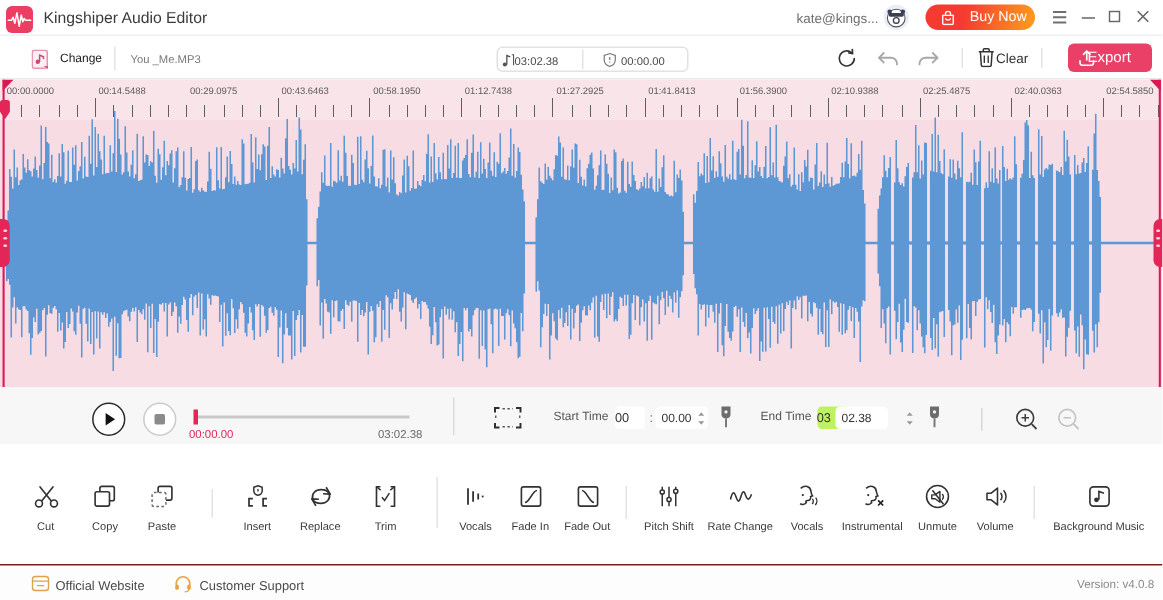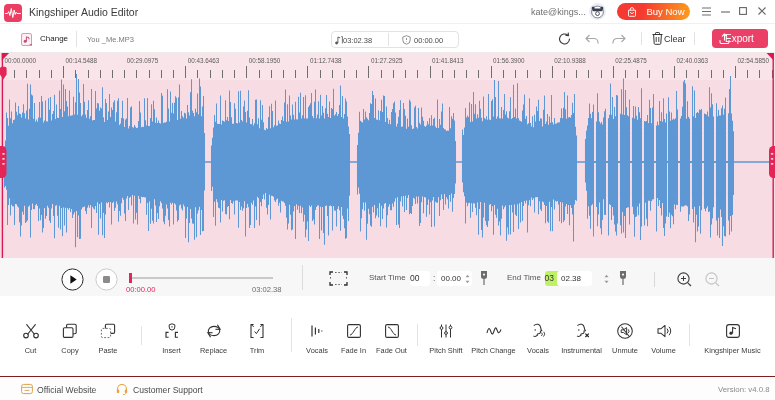--- a/index.html
+++ b/index.html
@@ -277,21 +277,21 @@
 <path d="M4.5 2.5v13M9 2.5v13M13.5 2.5v13" stroke="#323232" stroke-width="1"></path>
 <path d="M3 6.2h3M7.5 10.5h3M12 5h3" stroke="#323232" stroke-width="0"></path>
 <circle cx="4.5" cy="6" r="1.4" fill="#fff" stroke="#323232" stroke-width="1"></circle>
 <circle cx="9" cy="11" r="1.4" fill="#fff" stroke="#323232" stroke-width="1"></circle>
 <circle cx="13.5" cy="5.5" r="1.4" fill="#fff" stroke="#323232" stroke-width="1"></circle>
 </svg>
       <div class="ilabel" style="left:446px;top:50px">Pitch Shift</div>
       <svg class="abs" style="left:484.5px;top:26px" width="18" height="18" viewBox="0 0 18 18">
 <path d="M2 11 C3.2 5.5 4.4 5.5 5.6 9 C6.8 12.5 7.6 13.5 8.8 9.5 C10 5.5 10.8 4.5 12 8 C13.2 11.5 14.4 12 16 7.5" stroke="#323232" fill="none" stroke-width="1.05"></path>
 </svg>
-      <div class="ilabel" style="left:493.5px;top:50px">Pitch Change</div>
+      <div class="ilabel" style="left:493.5px;top:50px">Rate Change</div>
       <svg class="abs" style="left:529px;top:26px" width="18" height="18" viewBox="0 0 18 18">
 <path d="M4.8 3.6 C7.6 1 11.2 2.2 11.6 5.4 C11.8 6.8 12.2 7.9 12.7 8.6 L11.4 9 C11.9 10.8 10.7 11.8 9.3 11.7 C8.3 11.65 7.9 12.4 8.5 13.2 C7.3 14.4 5.4 14.6 4.4 13.8" stroke="#323232" fill="none" stroke-width="1.05"></path>
 <circle cx="6.2" cy="8" r="0.75" fill="#323232"></circle>
 <path d="M12.4 14 a2.4 2.4 0 0 0 0.2 -3.4" stroke="#323232" fill="none" stroke-width="0.9"></path>
 <path d="M14.5 14.6 a3.6 3.6 0 0 0 0.3 -4.8" stroke="#323232" fill="none" stroke-width="0.9"></path>
 </svg>
       <div class="ilabel" style="left:538px;top:50px">Vocals</div>
       <svg class="abs" style="left:572.5px;top:26px" width="18" height="18" viewBox="0 0 18 18">
 <path d="M4.4 3.6 C7.2 1 10.8 2.2 11.2 5.4 C11.4 6.8 11.8 7.9 12.3 8.6 L11 9 C11.5 10.8 10.3 11.8 8.9 11.7 C7.9 11.65 7.5 12.4 8.1 13.2 C6.9 14.4 5 14.6 4 13.8" stroke="#323232" fill="none" stroke-width="1.05"></path>
 <circle cx="5.8" cy="8" r="0.75" fill="#323232"></circle>
@@ -310,21 +310,21 @@
 <path d="M12 6.6 a3.4 3.4 0 0 1 0 4.8" stroke="#323232" fill="none" stroke-width="1"></path>
 <path d="M14 4.8 a6 6 0 0 1 0 8.4" stroke="#323232" fill="none" stroke-width="1"></path>
 </svg>
       <div class="ilabel" style="left:663.5px;top:50px">Volume</div>
       <div class="vsep" style="left:688.5px;top:28px;height:22px"></div>
       <svg class="abs" style="left:723.5px;top:26px" width="18" height="18" viewBox="0 0 18 18">
 <rect x="2.6" y="2.6" width="12.8" height="12.8" rx="2.4" stroke="#323232" fill="none" stroke-width="1.1"></rect>
 <circle cx="7" cy="11.2" r="1.6" fill="#323232"></circle>
 <path d="M8.6 11.2 V5.6 l3.4 1.2" stroke="#323232" fill="none" stroke-width="1.05"></path>
 </svg>
-      <div class="ilabel" style="left:732.5px;top:50px">Kingshiper Music</div>
+      <div class="ilabel" style="left:732.5px;top:50px">Background Music</div>
 </div>
 
 <div class="statusbar">
   <svg class="abs" style="left:21px;top:5px" width="12" height="12" viewBox="0 0 12 12">
     <rect x="0.6" y="1.4" width="10.8" height="9.2" rx="2" fill="none" stroke="#dca24f" stroke-width="1"></rect>
     <path d="M0.6 4.4h10.8" stroke="#dca24f" stroke-width="0.9"></path>
     <path d="M3.6 7.4h4.8" stroke="#dca24f" stroke-width="0.9"></path>
   </svg>
   <span class="abs" style="left:37px;top:7px;font-size:8.6px;color:#4a4a4a">Official Website</span>
   <svg class="abs" style="left:116px;top:5px" width="12" height="12" viewBox="0 0 12 12">

